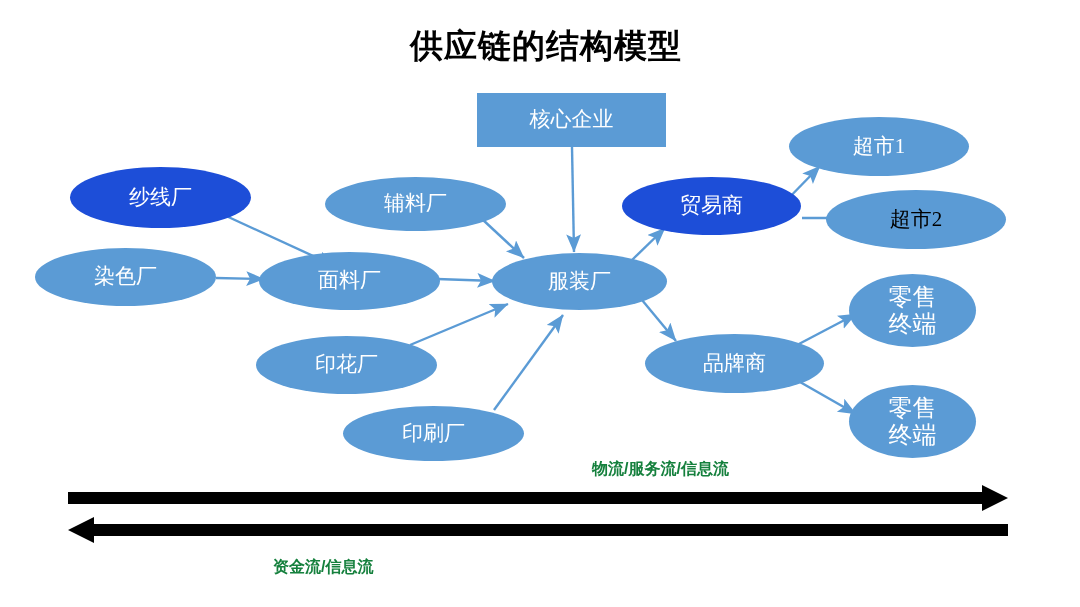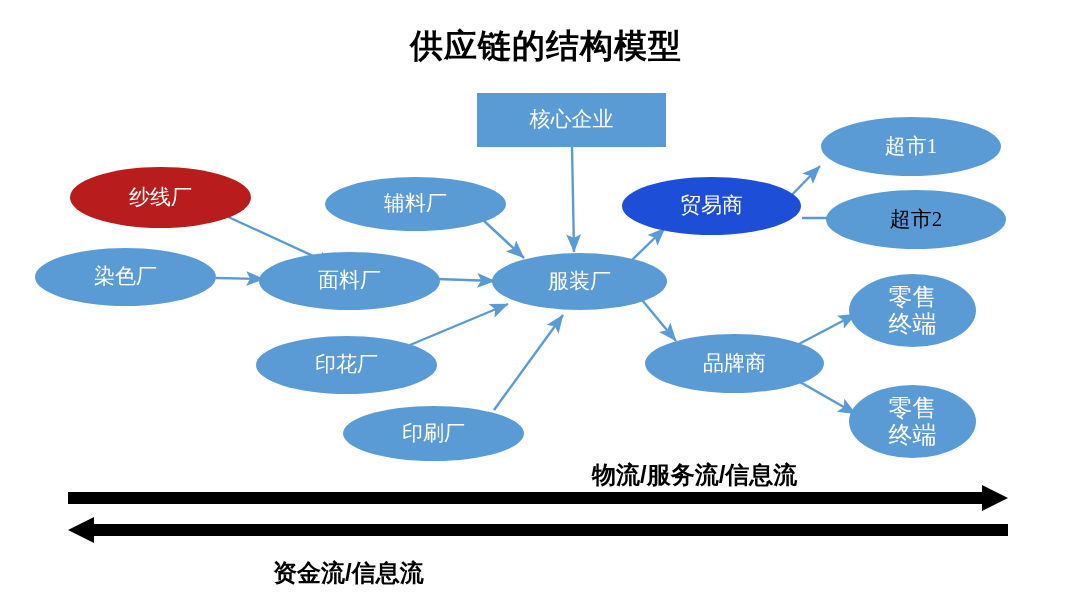--- a/index.html
+++ b/index.html
@@ -54,23 +54,23 @@
     text-align: center;
     box-sizing: border-box;
     white-space: pre-line;
     font-family: Liberation Serif, serif;
   }
   .node.ellipse { border-radius: 50%; }
   .node.rect    { border-radius: 0; }
   .node.two-line { font-size: 24px; }
   .flow-label {
     position: absolute;
-    font-size: 24px;
+    font-size: 16px;
     font-weight: bold;
-    color: #000000;
+    color: #15803d;
     white-space: nowrap;
   }
 </style>
 </head>
 <body>
 
 <div id="canvas">
 
   <div id="title">供应链的结构模型</div>
 
@@ -92,30 +92,30 @@
         <line x1="642" y1="300" x2="676" y2="341" stroke="#5B9BD5" marker-end="url(#arrow-blue)"></line>
         <line x1="780" y1="207" x2="820" y2="166" stroke="#5B9BD5" marker-end="url(#arrow-blue)"></line>
         <line x1="802" y1="218" x2="852" y2="218" stroke="#5B9BD5" marker-end="url(#arrow-blue)"></line>
         <line x1="797" y1="345" x2="856" y2="314" stroke="#5B9BD5" marker-end="url(#arrow-blue)"></line>
         <line x1="800" y1="382" x2="856" y2="414" stroke="#5B9BD5" marker-end="url(#arrow-blue)"></line>
       </g>
   </svg>
 
   <div id="node-layer">
       <div class="node rect" style="left: 477px; top: 93px; width: 189px; height: 54px; background: rgb(91, 155, 213); color: rgb(255, 255, 255);"><span>核心企业</span></div>
-      <div class="node ellipse" style="left: 70px; top: 167px; width: 181px; height: 61px; background: #b91c1c; color: rgb(255, 255, 255);"><span>纱线厂</span></div>
+      <div class="node ellipse" style="left: 70px; top: 167px; width: 181px; height: 61px; background: #1d4ed8; color: rgb(255, 255, 255);"><span>纱线厂</span></div>
       <div class="node ellipse" style="left: 35px; top: 248px; width: 181px; height: 58px; background: rgb(91, 155, 213); color: rgb(255, 255, 255);"><span>染色厂</span></div>
       <div class="node ellipse" style="left: 325px; top: 177px; width: 181px; height: 54px; background: rgb(91, 155, 213); color: rgb(255, 255, 255);"><span>辅料厂</span></div>
       <div class="node ellipse" style="left: 259px; top: 252px; width: 181px; height: 58px; background: rgb(91, 155, 213); color: rgb(255, 255, 255);"><span>面料厂</span></div>
       <div class="node ellipse" style="left: 256px; top: 336px; width: 181px; height: 58px; background: rgb(91, 155, 213); color: rgb(255, 255, 255);"><span>印花厂</span></div>
       <div class="node ellipse" style="left: 343px; top: 406px; width: 181px; height: 55px; background: rgb(91, 155, 213); color: rgb(255, 255, 255);"><span>印刷厂</span></div>
       <div class="node ellipse" style="left: 492px; top: 253px; width: 175px; height: 57px; background: rgb(91, 155, 213); color: rgb(255, 255, 255);"><span>服装厂</span></div>
       <div class="node ellipse" style="left: 622px; top: 177px; width: 179px; height: 58px; background: #1d4ed8; color: rgb(255, 255, 255);"><span>贸易商</span></div>
       <div class="node ellipse" style="left: 645px; top: 334px; width: 179px; height: 59px; background: rgb(91, 155, 213); color: rgb(255, 255, 255);"><span>品牌商</span></div>
-      <div class="node ellipse" style="left: 821px; top: 117px; width: 180px; height: 59px; background: rgb(91, 155, 213); color: rgb(255, 255, 255);"><span>超市1</span></div>
+      <div class="node ellipse" style="left: 789px; top: 117px; width: 180px; height: 59px; background: rgb(91, 155, 213); color: rgb(255, 255, 255);"><span>超市1</span></div>
       <div class="node ellipse" style="left: 826px; top: 190px; width: 180px; height: 59px; background: rgb(91, 155, 213); color: #000000;"><span>超市2</span></div>
       <div class="node ellipse two-line" style="left: 849px; top: 274px; width: 127px; height: 73px; background: rgb(91, 155, 213); color: rgb(255, 255, 255);"><span>零售
 终端</span></div>
       <div class="node ellipse two-line" style="left: 849px; top: 385px; width: 127px; height: 73px; background: rgb(91, 155, 213); color: rgb(255, 255, 255);"><span>零售
 终端</span></div>
     </div>
 
   <div id="flow-layer">
     <svg style="position:absolute;left:0;top:0;" viewBox="0 0 1080 607" width="1080" height="607" xmlns="http://www.w3.org/2000/svg">
       <g id="flow-group" fill="#000000">

